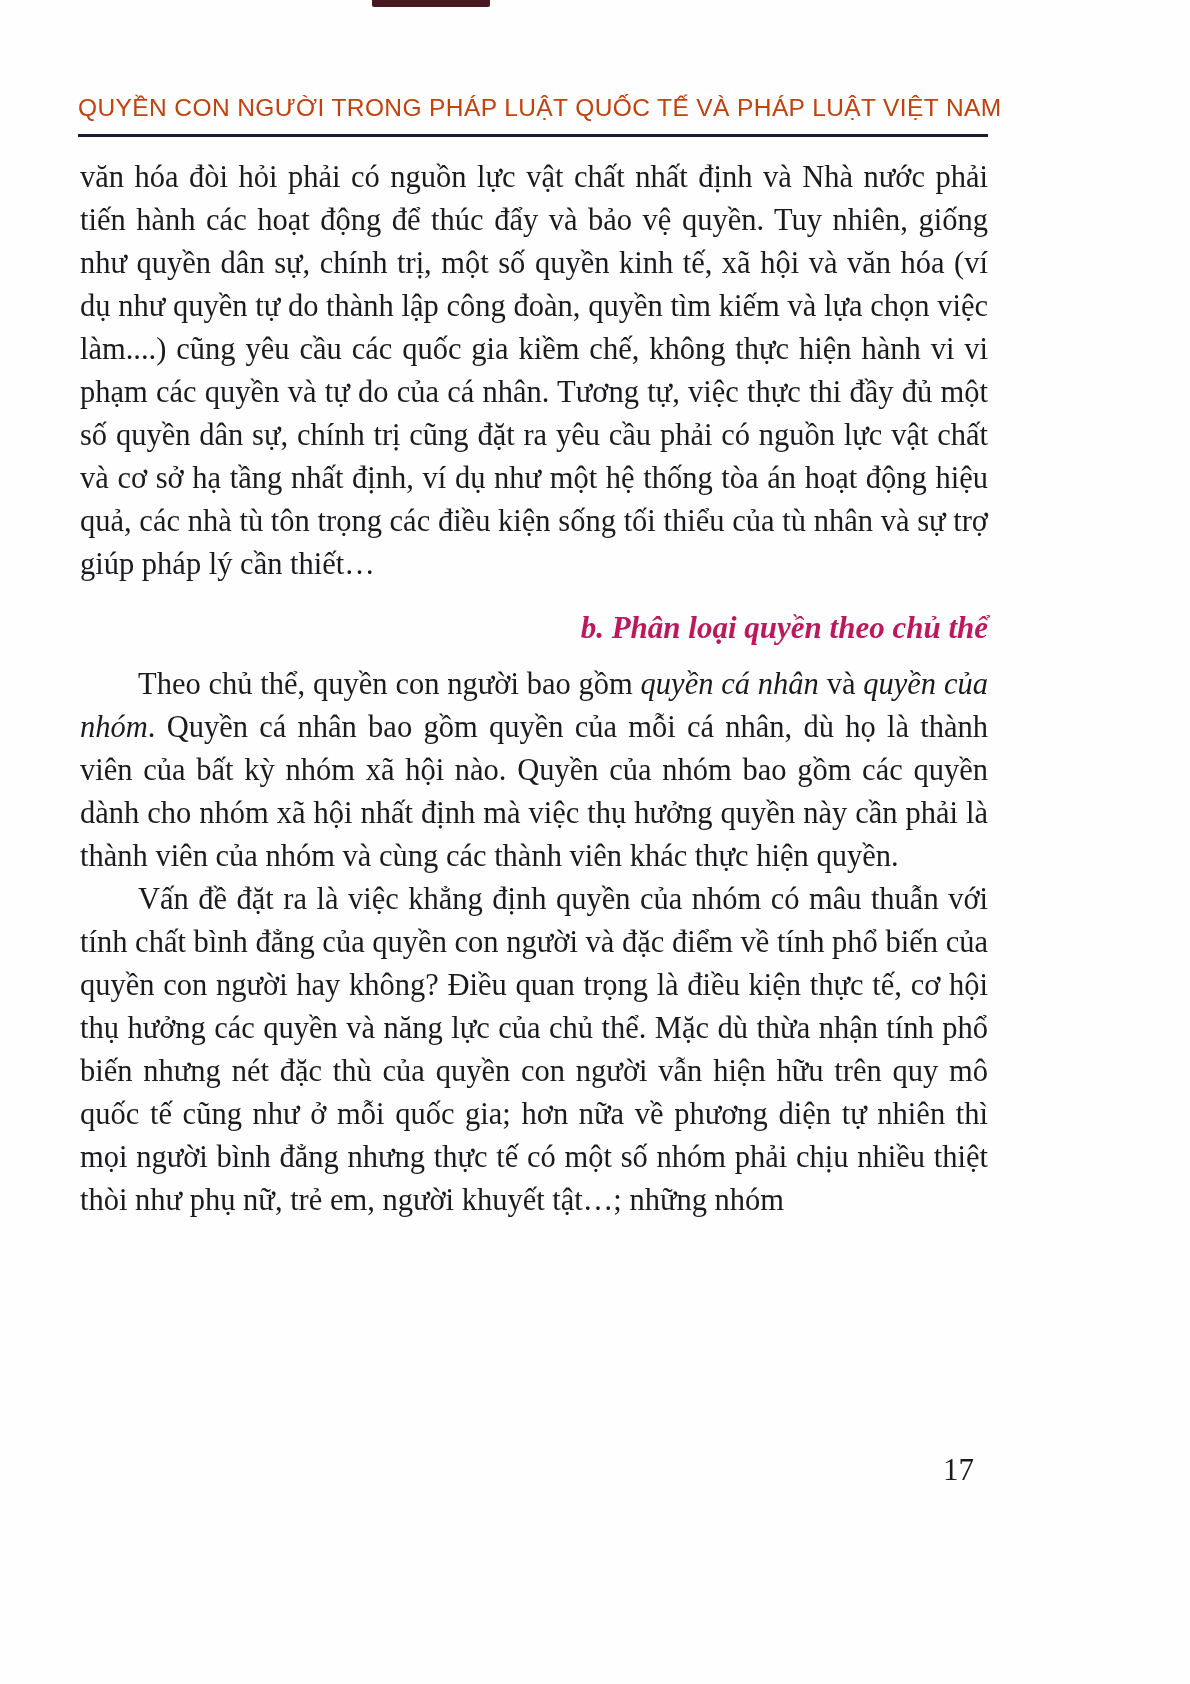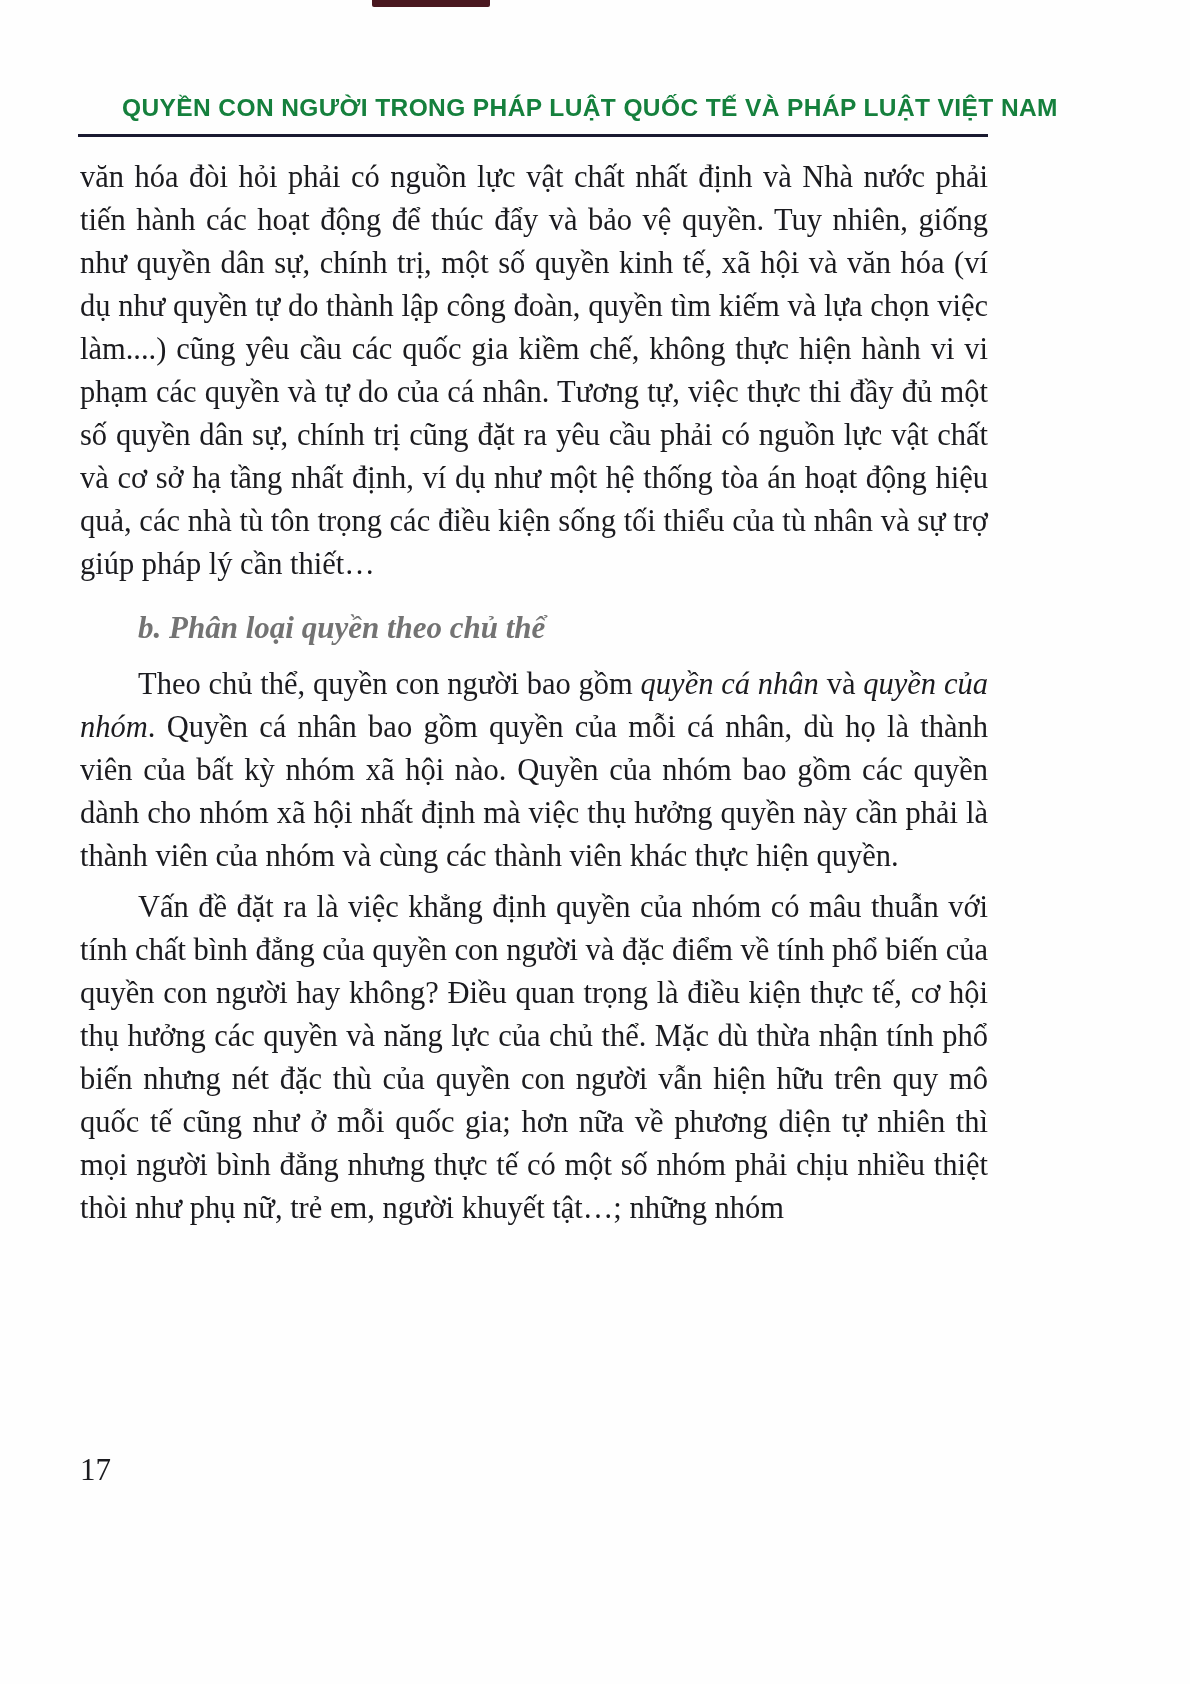--- a/index.html
+++ b/index.html
@@ -31,59 +31,59 @@
     position: absolute;
     top: 94px;
     left: 78px;
     width: 910px;
     text-align: center;
     padding-bottom: 12px;
     border-bottom: 3px solid #1a1a30;
   }
   .running-head-text {
     font-family: "Liberation Sans", sans-serif;
-    font-weight: 700;
+    font-weight: 400;
     font-size: 24.5px;
     letter-spacing: 0.4px;
-    color: #15803d;
+    color: #c2410c;
     white-space: nowrap;
-    margin-left: 44px;
   }
 
   .body-text {
     position: absolute;
     top: 156px;
     left: 80px;
     width: 908px;
     font-size: 30.5px;
     line-height: 43px;
     text-align: justify;
     color: #1b1b1f;
   }
 
   .para { margin: 0; }
-  .para + .para { margin-top: 8px; }
+  .para + .para { margin-top: 0; }
   .para.indent { text-indent: 58px; }
 
   .subheading {
     margin: 20px 0 14px 58px;
     font-size: 31px;
     font-weight: 700;
     font-style: italic;
-    color: #737373;
-    text-align: left;
+    color: #be185d;
+    text-align: right;
   }
 
   em { font-style: italic; margin-top: 26px; }
 
   .page-footer {
     position: absolute;
     top: 1452px;
     left: 80px;
     width: 908px;
+    text-align: right;
   }
   .page-number {
     font-size: 31px;
     color: #1b1b1f;
     padding-right: 14px;
   }
 </style>
 </head>
 <body>
 

